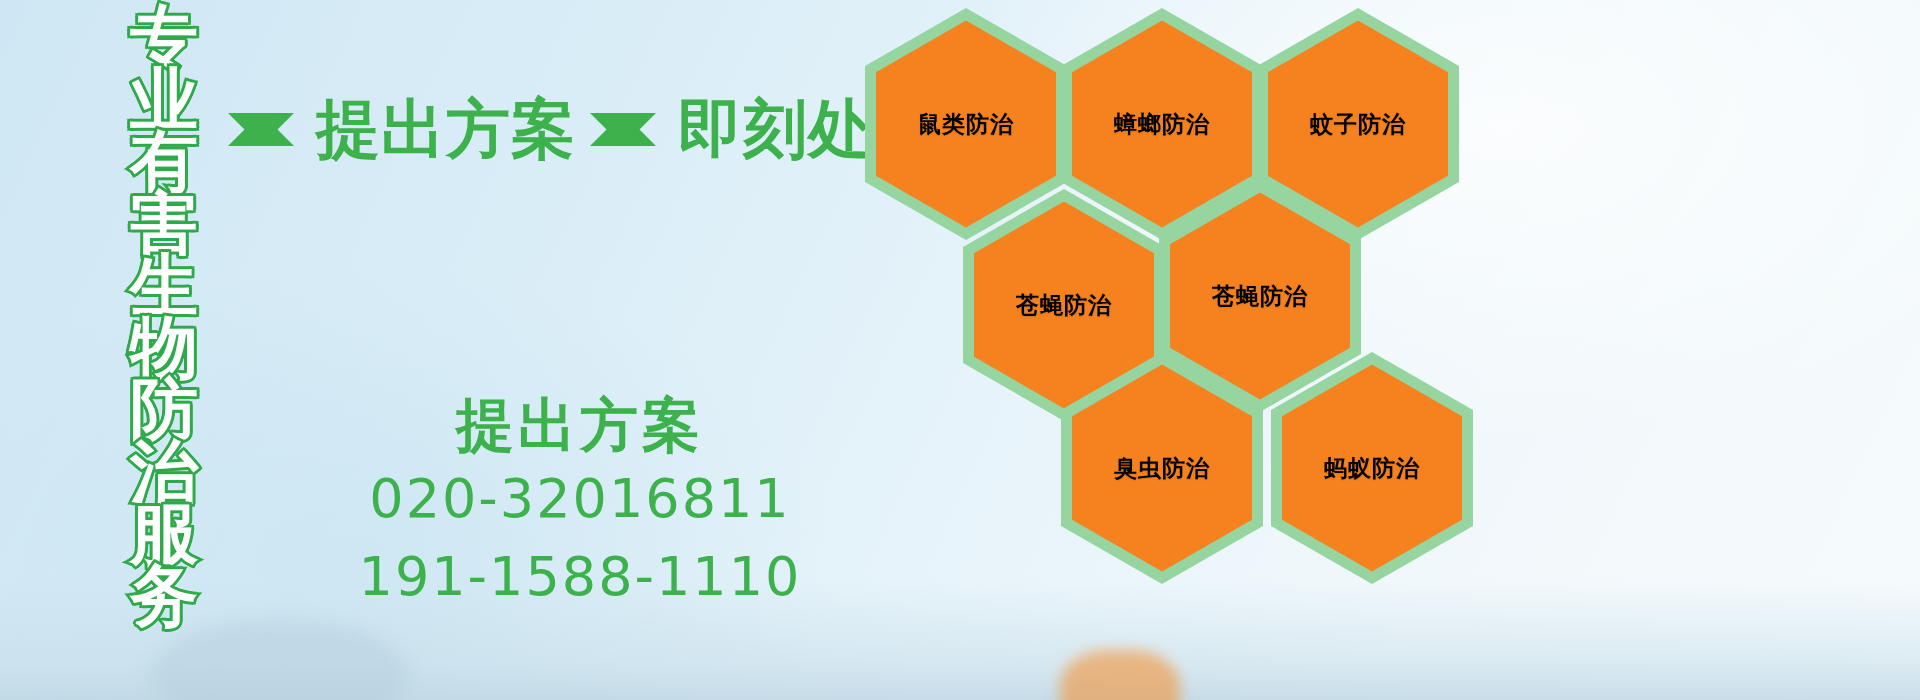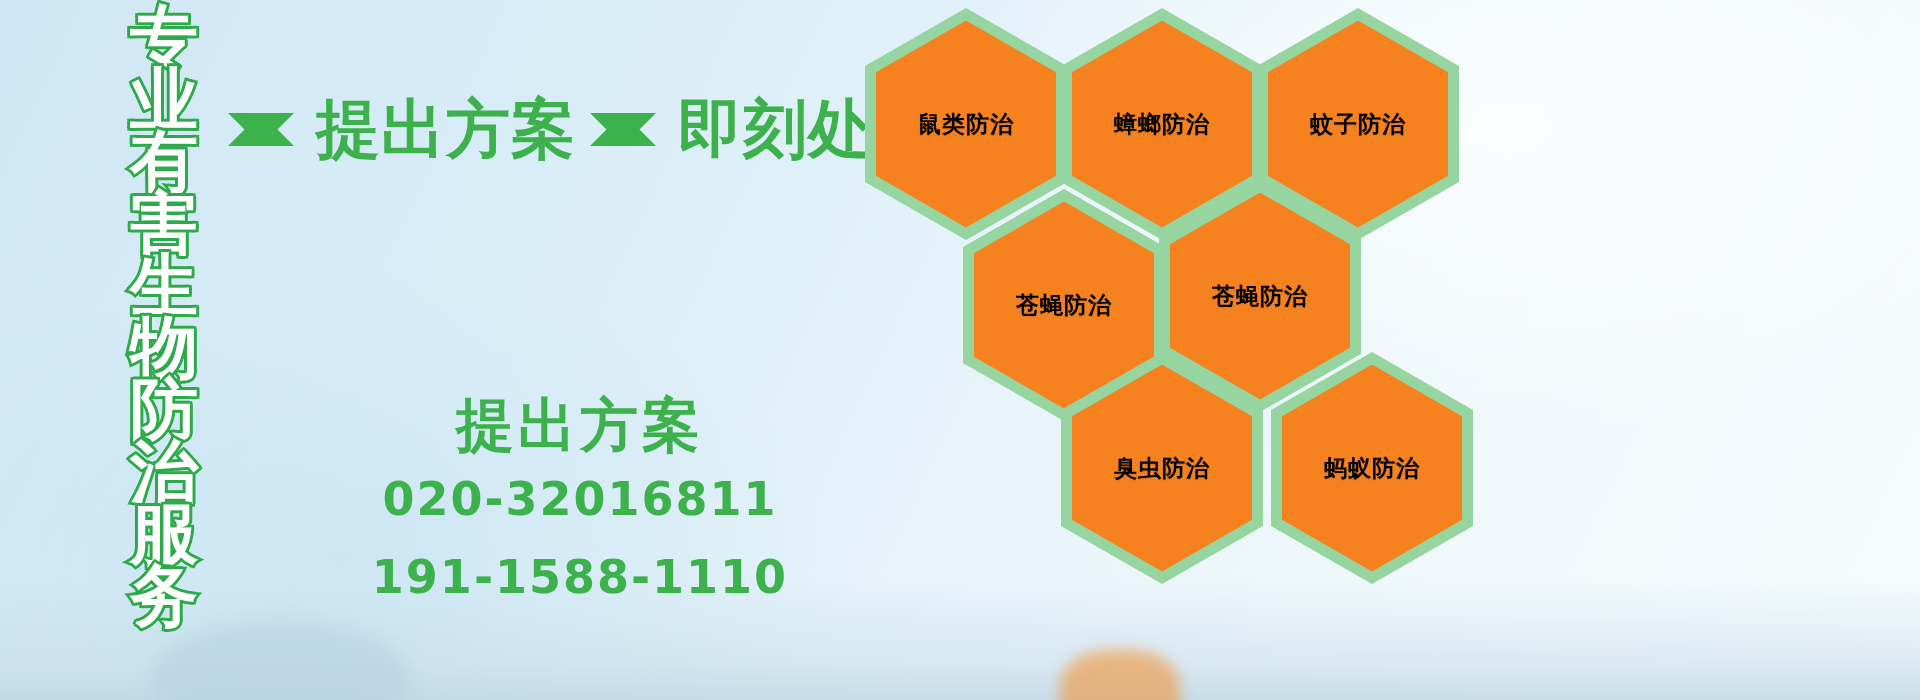--- a/index.html
+++ b/index.html
@@ -124,22 +124,22 @@
     text-align: center;
   }
   #contact-title {
     font-size: 58px;
     font-weight: 700;
     color: #3cb14c;
     letter-spacing: 4px;
     line-height: 70px;
   }
   .phone {
-    font-size: 46px;
-    font-weight: 700;
+    font-size: 54px;
+    font-weight: 400;
     color: #3cb14c;
     letter-spacing: 2px;
     line-height: 78px;
     font-family: "DejaVu Sans", "Liberation Sans", sans-serif;
   }
 
   
   #honeycomb {
     position: absolute;
     left: 855px;

